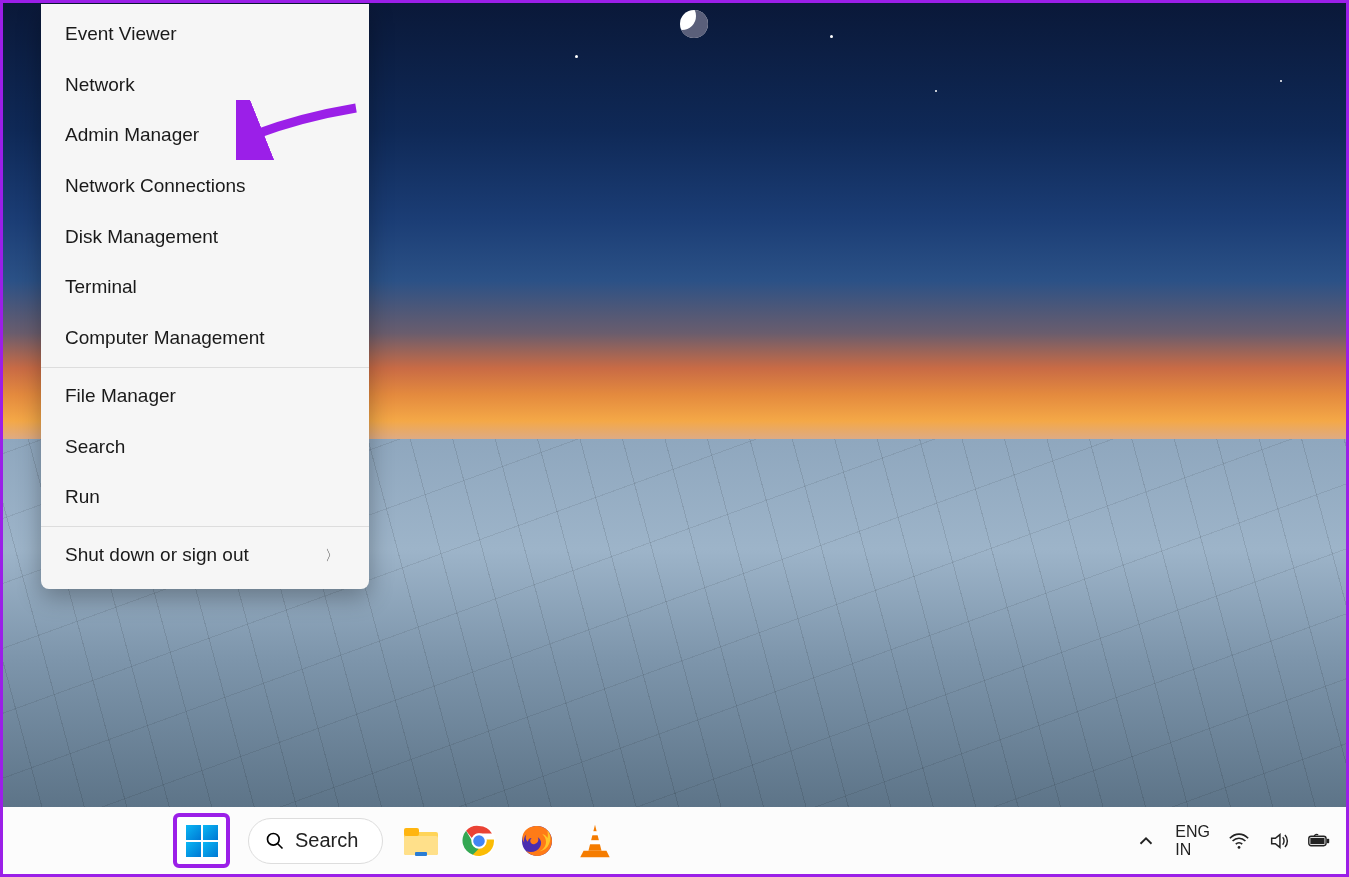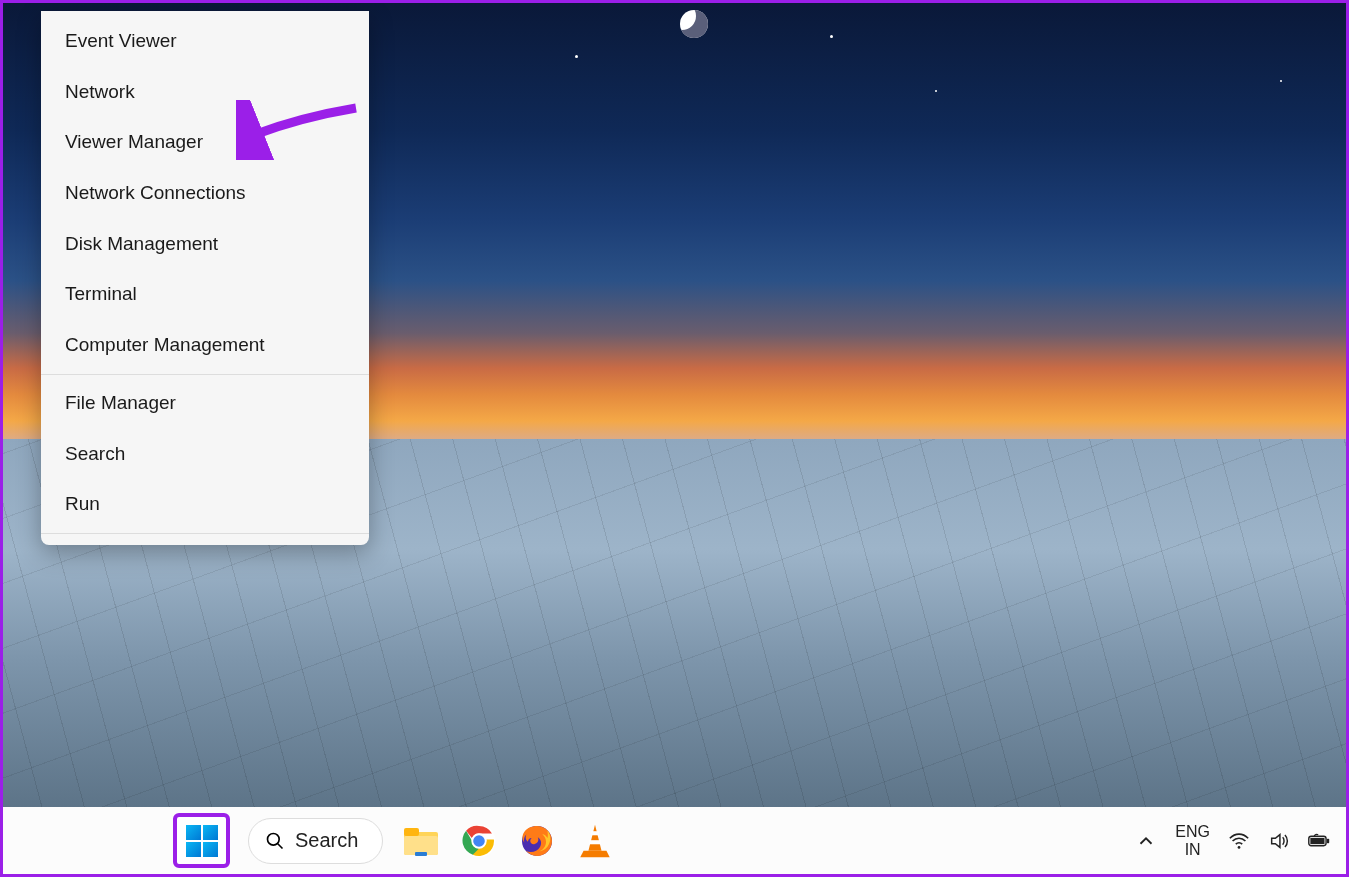--- a/index.html
+++ b/index.html
@@ -8,38 +8,38 @@
 .wallpaper{position:absolute;inset:0;}
 .sky{position:absolute;inset:0;background:linear-gradient(to bottom,#0a1838 0%,#0f2957 15%,#1b3d75 25%,#2b5186 32%,#6a5d6d 38%,#c96b45 42%,#e48a3e 45%,#f4a847 48%,#d4aca0 51%,#a8c2d0 55%,#88a5bf 100%)}
 .ground{position:absolute;left:0;right:0;top:50%;bottom:8%;background:linear-gradient(to bottom,#8fa7be 0%,#9db4c9 30%,#7d95ab 60%,#5d7488 100%)}
 .ground::before{content:"";position:absolute;inset:0;background:repeating-linear-gradient(75deg,transparent 0px,transparent 40px,rgba(0,0,0,.1) 40px,rgba(0,0,0,.1) 41px),repeating-linear-gradient(-20deg,transparent 0px,transparent 60px,rgba(0,0,0,.08) 60px,rgba(0,0,0,.08) 61px)}
 .moon{position:absolute;top:10px;left:680px;width:28px;height:28px;border-radius:50%;background:#fff;box-shadow:inset -12px -8px 0 0 #5a5f7a}
 .star1{position:absolute;top:35px;left:830px;width:3px;height:3px;background:#fff;border-radius:50%}
 .star2{position:absolute;top:55px;left:575px;width:3px;height:3px;background:#fff;border-radius:50%}
 .star3{position:absolute;top:90px;left:935px;width:2px;height:2px;background:#fff;border-radius:50%}
 .star4{position:absolute;top:80px;left:1280px;width:2px;height:2px;background:#fff;border-radius:50%}
 
-.context-menu{position:absolute;left:41px;top:11px;width:328px;background:#f6f6f6;border-radius:0 0 8px 8px;box-shadow:0 8px 24px rgba(0,0,0,.3);padding:5px 0 8px 0;z-index:20}
+.context-menu{position:absolute;left:41px;top:4px;width:328px;background:#f6f6f6;border-radius:0 0 8px 8px;box-shadow:0 8px 24px rgba(0,0,0,.3);padding:5px 0 8px 0;z-index:20}
 .menu-item{padding:13px 24px;font-size:19px;color:#1a1a1a;cursor:default;display:flex;align-items:center;justify-content:space-between;line-height:1.3}
 .sep{height:1px;background:#ddd;margin:3px 0}
 .chev{font-size:14px;color:#555;margin-right:6px}
 
 .arrow{position:absolute;left:236px;top:100px;z-index:25;pointer-events:none}
 
 .taskbar{position:absolute;left:3px;right:3px;bottom:3px;height:67px;background:#fcfcfc;display:flex;align-items:center;z-index:15}
 .tb-center{position:absolute;left:170px;display:flex;align-items:center;gap:18px}
 .start-btn{width:57px;height:55px;border:4px solid #9b1fe8;border-radius:6px;display:flex;align-items:center;justify-content:center;background:#fff}
 .winlogo{display:grid;grid-template-columns:1fr 1fr;grid-template-rows:1fr 1fr;gap:2px;width:32px;height:32px}
 .winlogo div{background:linear-gradient(135deg,#0ab7f4,#0078d4)}
 .search-pill{display:flex;align-items:center;gap:10px;background:#fff;border:1px solid #ddd;border-radius:30px;padding:8px 24px 8px 16px;height:46px;font-size:20px;color:#222}
 .search-pill svg{width:20px;height:20px}
 .tb-icon{width:40px;height:40px;display:flex;align-items:center;justify-content:center}
 
 .tray{position:absolute;right:16px;display:flex;align-items:center;gap:18px;font-size:15px;color:#222}
-.lang{text-align:center;line-height:1.1;font-size:16px}
+.lang{text-align:left;line-height:1.1;font-size:16px}
 .tray svg{width:22px;height:22px}
 .chev-up{width:16px;height:16px}
 </style>
 </head>
 <body>
 
 <div class="wallpaper">
   <div class="sky"></div>
   <div class="ground"></div>
   <div class="moon"></div>
@@ -50,21 +50,21 @@
 </div>
 
 <div class="context-menu">
   <div class="menu-item">
       <span>Event Viewer</span>
     </div>
   <div class="menu-item">
       <span>Network</span>
     </div>
   <div class="menu-item">
-      <span>Viewer Manager</span>
+      <span>Admin Manager</span>
     </div>
   <div class="menu-item">
       <span>Network Connections</span>
     </div>
   <div class="menu-item">
       <span>Disk Management</span>
     </div>
   <div class="menu-item">
       <span>Terminal</span>
     </div>
@@ -75,20 +75,24 @@
   <div class="menu-item">
       <span>File Manager</span>
     </div>
   <div class="menu-item">
       <span>Search</span>
     </div>
   <div class="menu-item">
       <span>Run</span>
     </div>
   <div class="sep"></div>
+  <div class="menu-item">
+    <span>Shut down or sign out</span>
+    <span class="chev">〉</span>
+  </div>
 </div>
 
 <svg class="arrow" width="130" height="60">
   <defs>
       <marker id="ah" markerWidth="12" markerHeight="12" refX="2" refY="6" orient="auto">
         <path d="M0,0 L12,6 L0,12 Z" fill="#9b1fe8"></path>
       </marker>
     </defs>
   <path d="M120,8 Q60,18 10,38" stroke="#9b1fe8" stroke-width="9" fill="none" marker-end="url(#ah)"></path>
 </svg>

